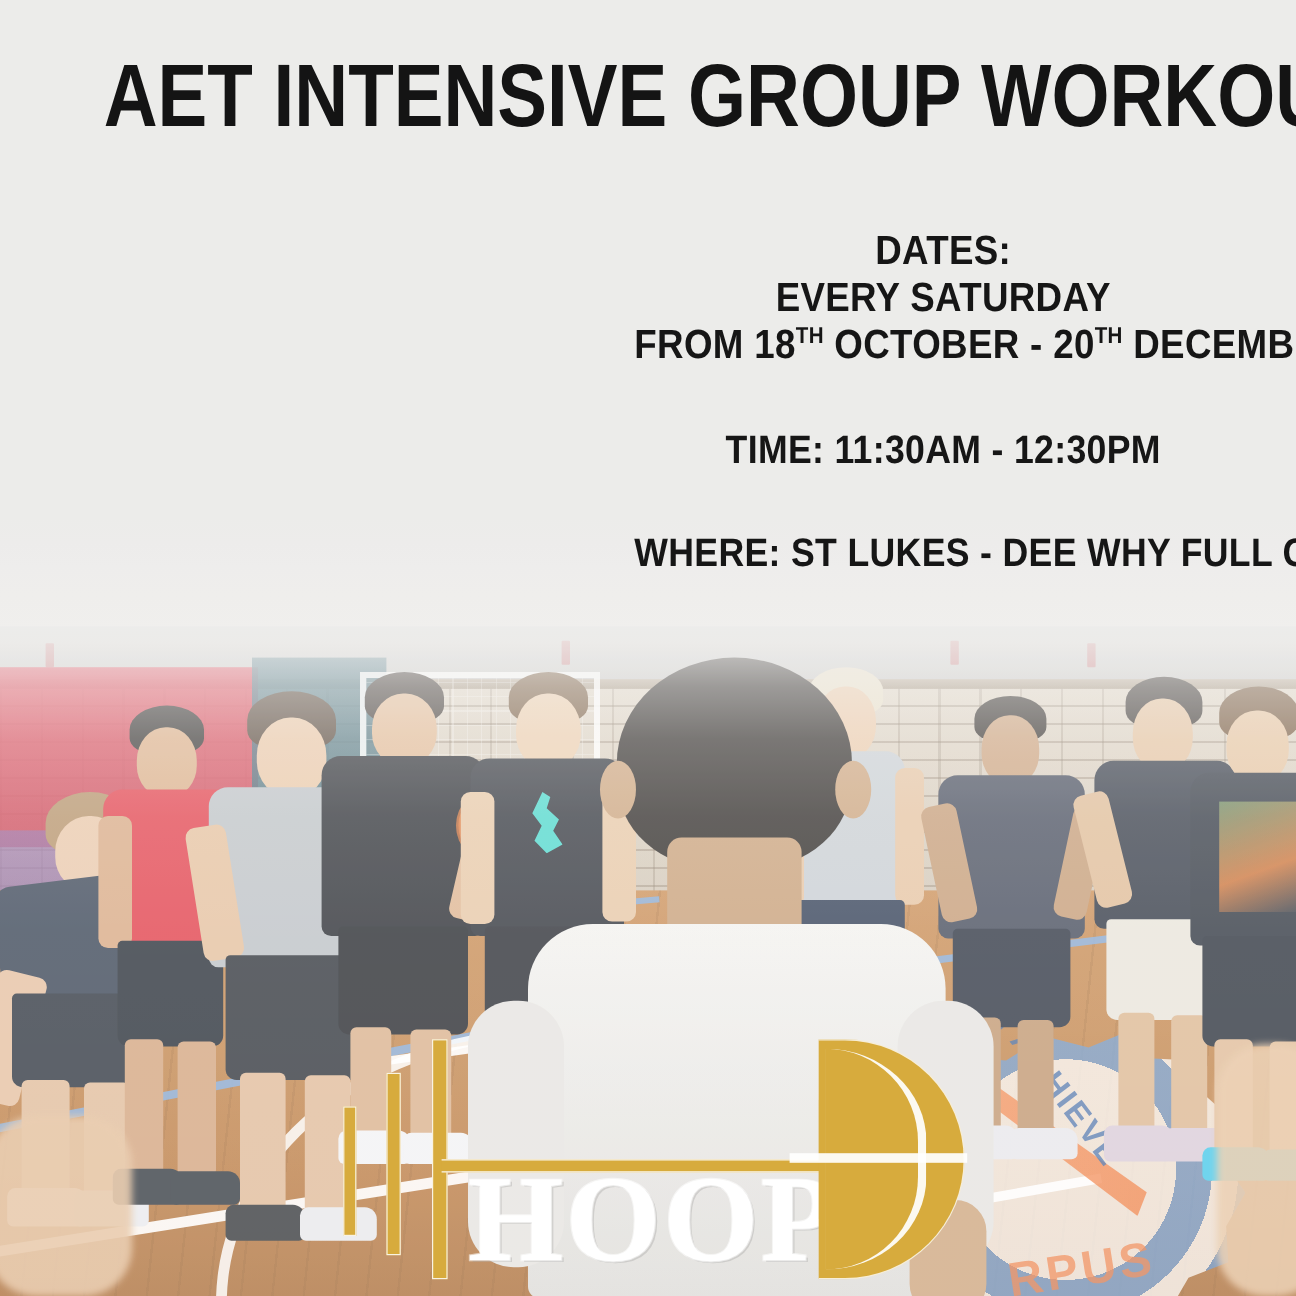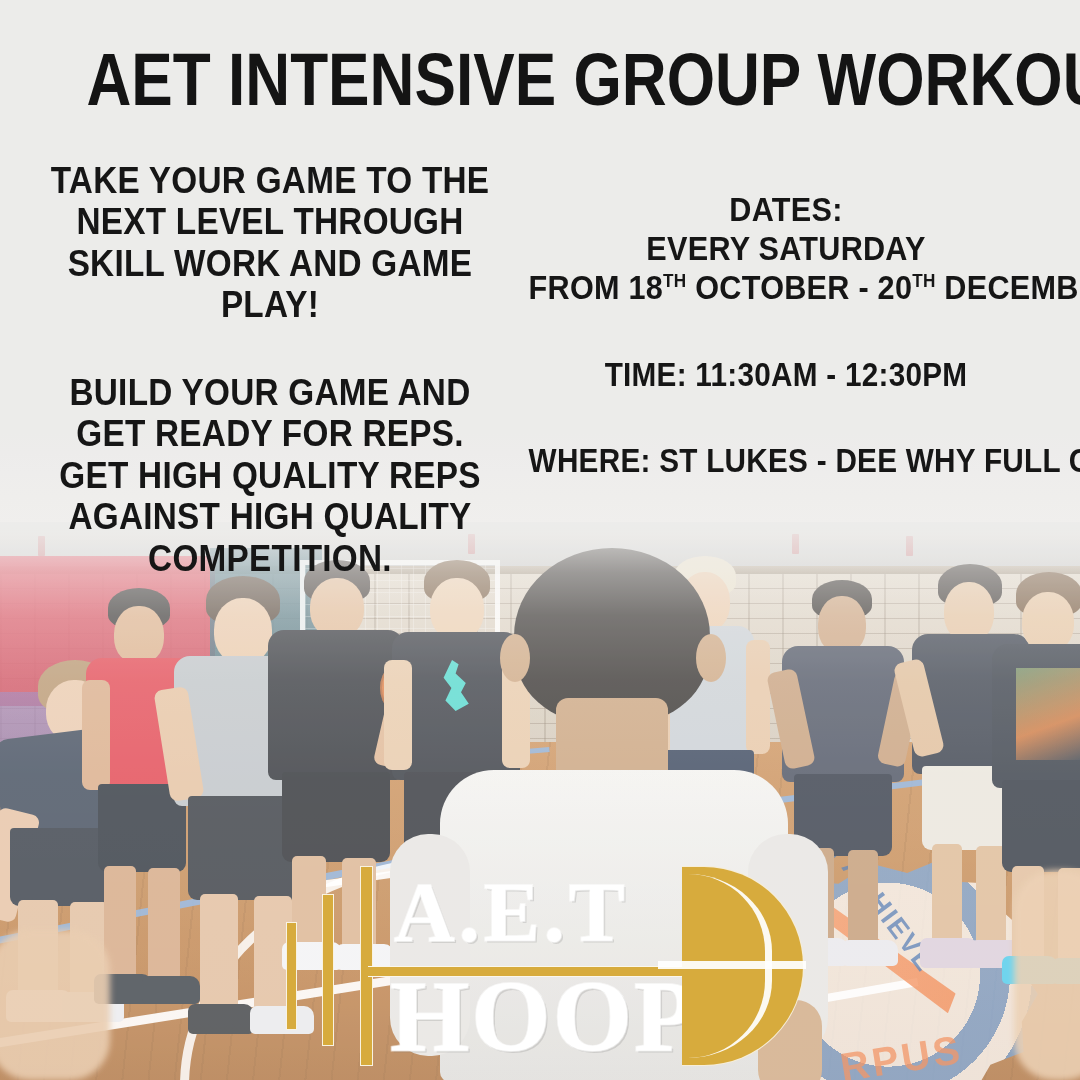--- a/index.html
+++ b/index.html
@@ -472,42 +472,37 @@
     <div style="position:absolute;left:1014px;top:870px;width:90px;height:210px;background:#e6c29c;border-radius:40px;filter:blur(3px);opacity:.88;"></div>
   </div>
 
   <div class="wash"></div>
   <div class="haze"></div>
 
   <div class="text-layer">
 
     <div class="headline">AET INTENSIVE GROUP WORKOUT</div>
 
-    <div class="col-left">
-      <div class="body-text p1">TAKE YOUR GAME TO THE NEXT LEVEL THROUGH SKILL WORK AND GAME PLAY!</div>
-      <div class="body-text p2">BUILD YOUR GAME AND GET READY FOR REPS. GET HIGH QUALITY REPS AGAINST HIGH QUALITY COMPETITION.</div>
-    </div>
 
     <div class="col-right">
       <div class="body-text r-dates-label">DATES:</div>
       <div class="body-text r-dates-line">EVERY SATURDAY</div>
       <div class="body-text r-dates-line"><span>FROM 18</span><sup>TH</sup><span> OCTOBER - 20</span><sup>TH</sup><span> DECEMBER</span></div>
       <div class="body-text r-time">TIME: 11:30AM - 12:30PM</div>
       <div class="body-text r-where">WHERE: ST LUKES - DEE WHY FULL COURT</div>
     </div>
   </div>
 
   <div class="logo">
     <div class="bars">
       <div class="bar bar1"></div>
       <div class="bar bar2"></div>
       <div class="bar bar3"></div>
     </div>
     <div class="logo-rule"></div>
-    <div class="logo-word logo-aet">A.E.T</div>
     <div class="logo-word logo-hoops">HOOPS</div>
     <div class="ball">
       <div class="ball-half"></div>
       <div class="ball-seam2"></div>
       <div class="ball-hline"></div>
     </div>
   </div>
 
 </div>
 

